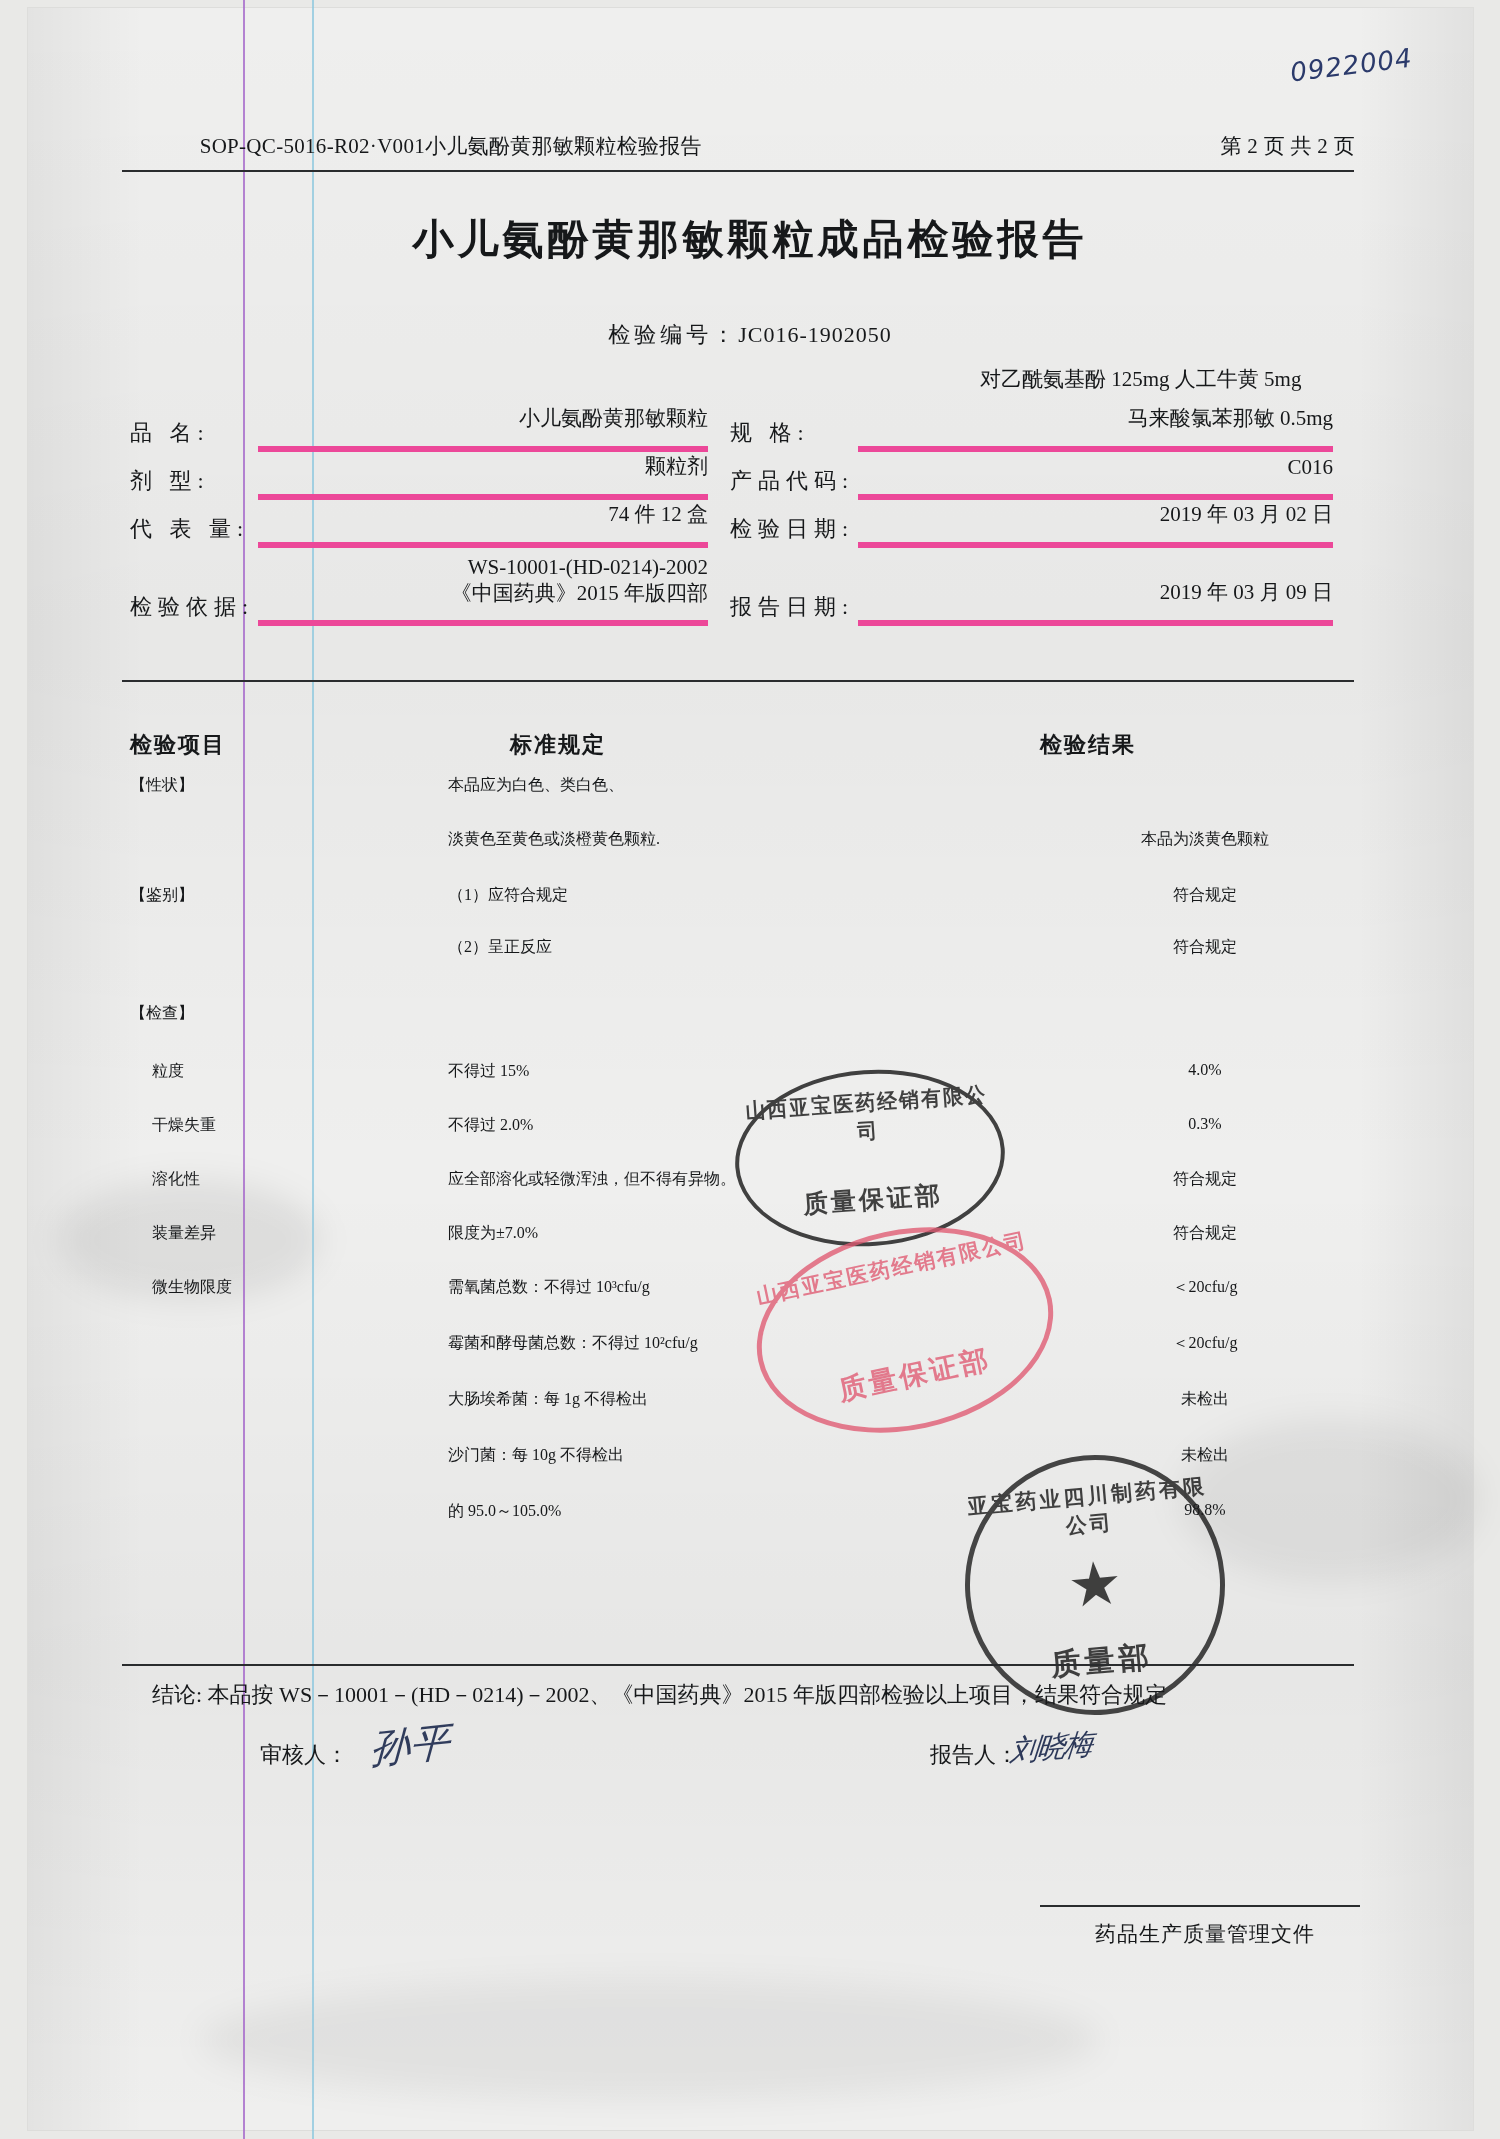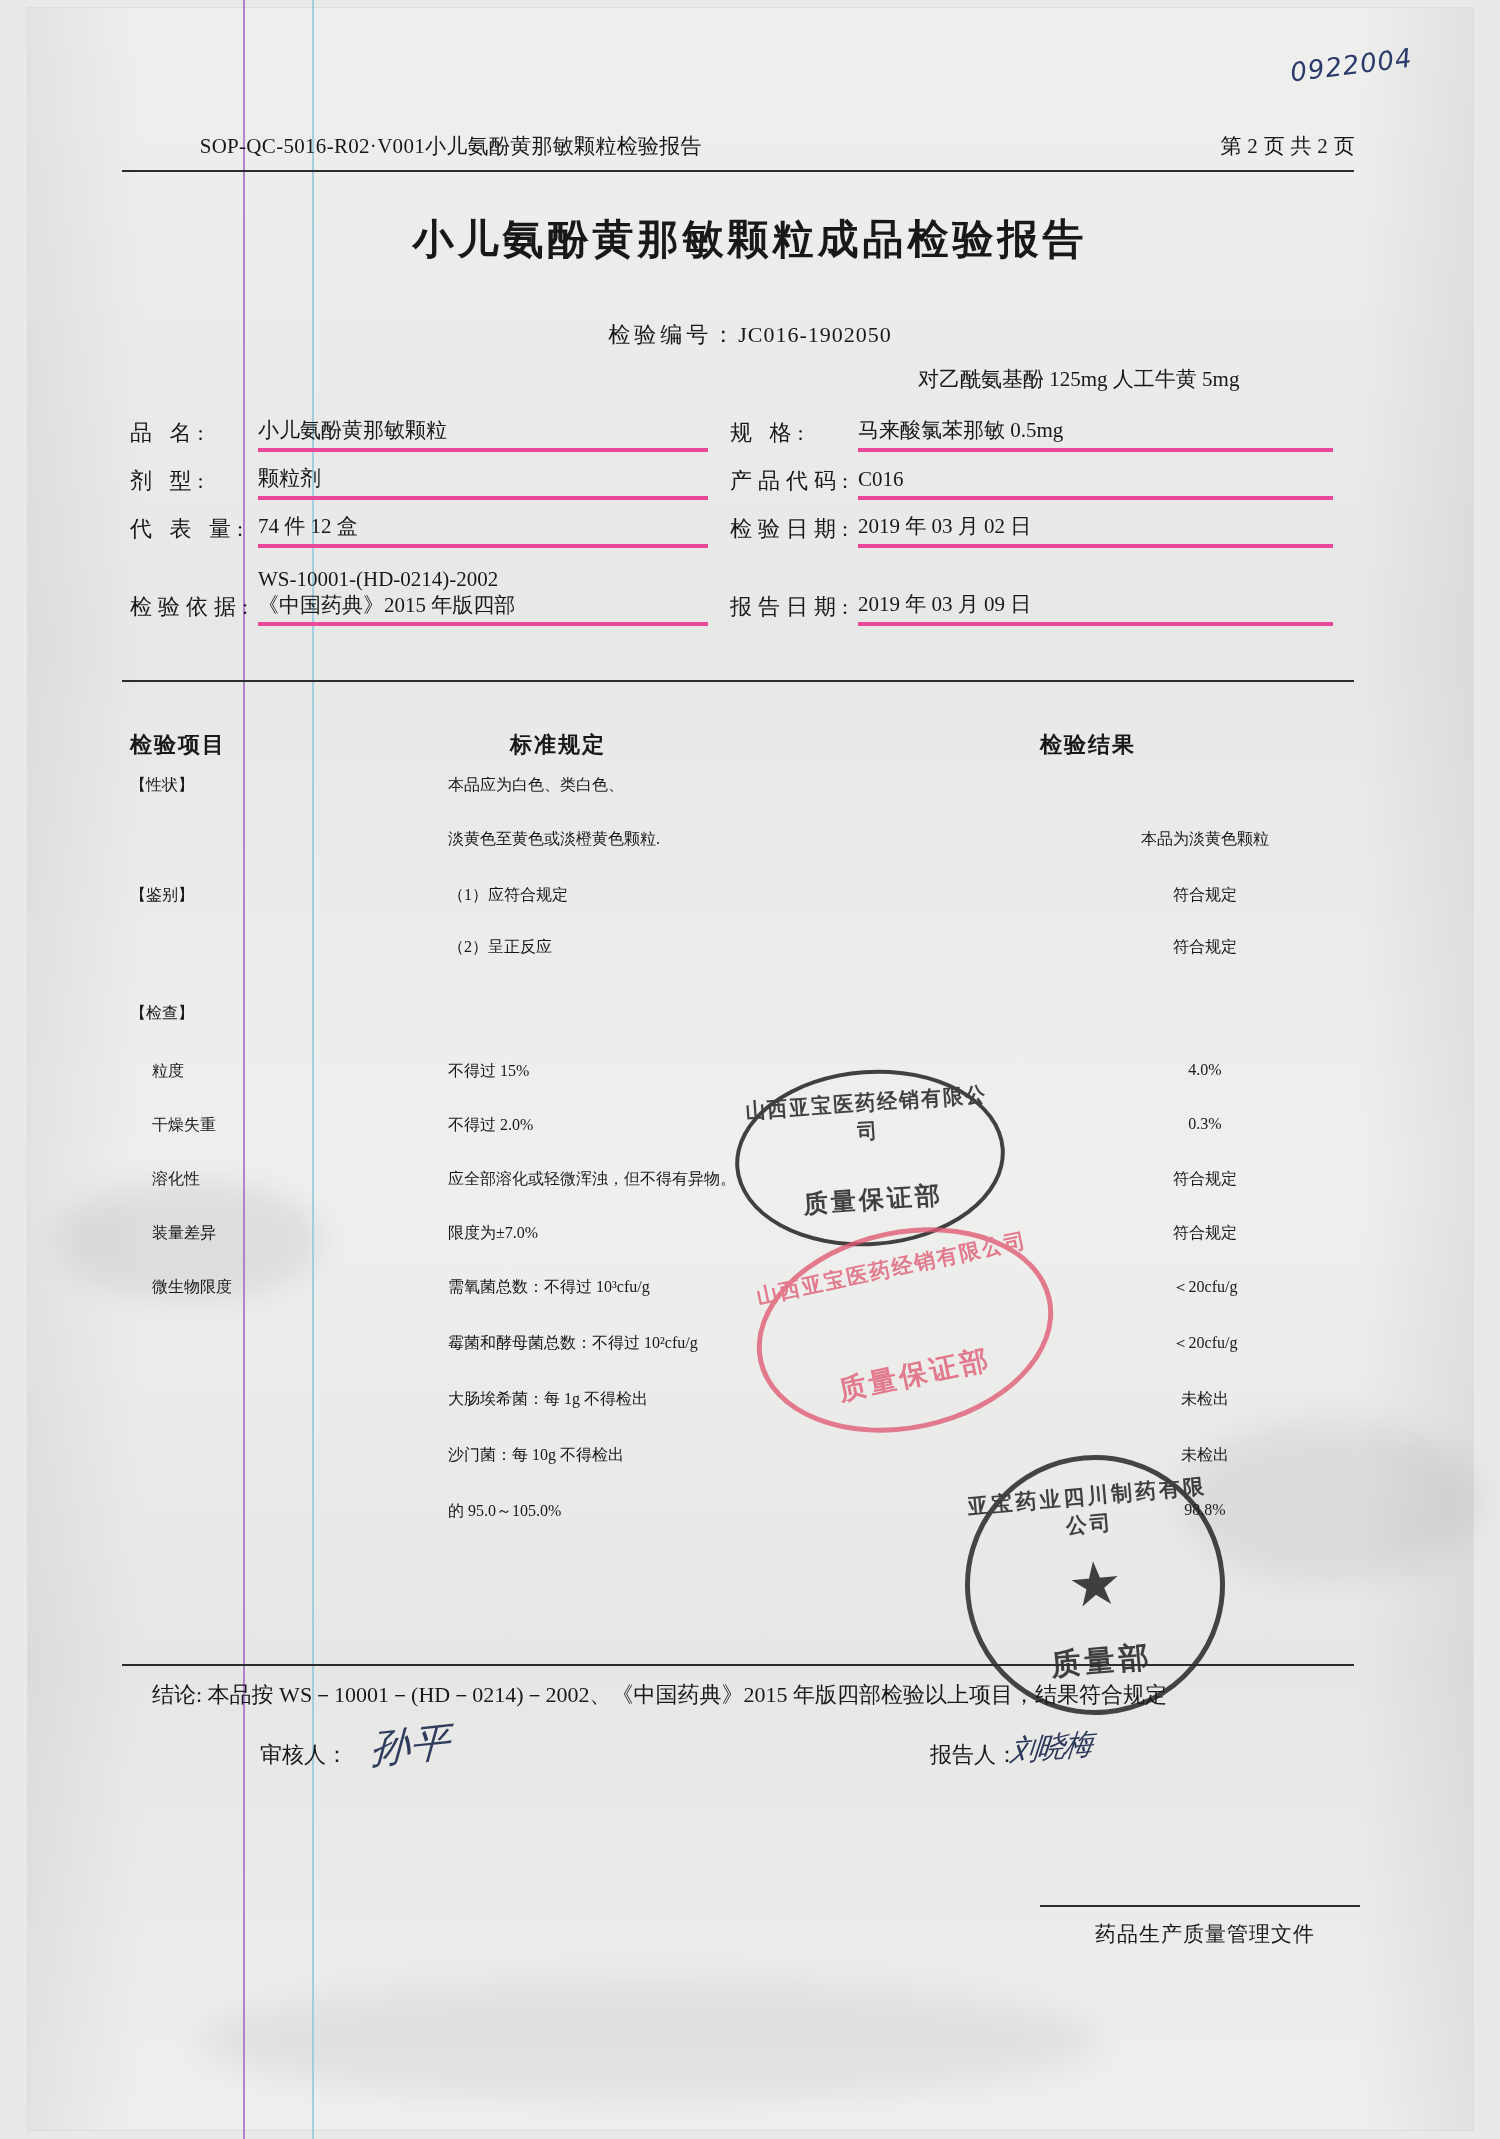--- a/index.html
+++ b/index.html
@@ -96,21 +96,21 @@
     position: absolute;
     left: 0; top: 320px; width: 1500px;
     text-align: center;
     font-size: 22px;
     letter-spacing: 1px;
   }
   .rep-no .lbl { letter-spacing: 4px; }
 
   .spec-extra {
     position: absolute;
-    left: 918px; top: 365px;
+    left: 980px; top: 365px;
     font-size: 21px;
     white-space: nowrap;
   }
 
   
   .info {
     position: absolute;
     left: 130px; top: 404px; width: 1225px;
   }
   .row { display: flex; align-items: flex-end; height: 48px; }
@@ -118,24 +118,24 @@
   .cellR { width: 625px; display: flex; align-items: flex-end; }
   .lab {
     width: 128px;
     font-size: 22px;
     letter-spacing: 6px;
     white-space: nowrap;
     padding-bottom: 4px;
   }
   .val {
     flex: 1;
-    border-bottom: 4px solid #ec4899;
-    text-align: left;
+    border-bottom: 6px solid #ec4899;
+    text-align: right;
     font-size: 21px;
-    padding-bottom: 4px;
+    padding-bottom: 14px;
     margin-right: 22px;
     white-space: nowrap;
   }
   .val.two { line-height: 1.25; }
   .val .l1 { display: block; }
   .val .l2 { display: block; }
 
   .info-rule-bottom {
     position: absolute;
     left: 122px; top: 680px; width: 1232px; height: 2px;

